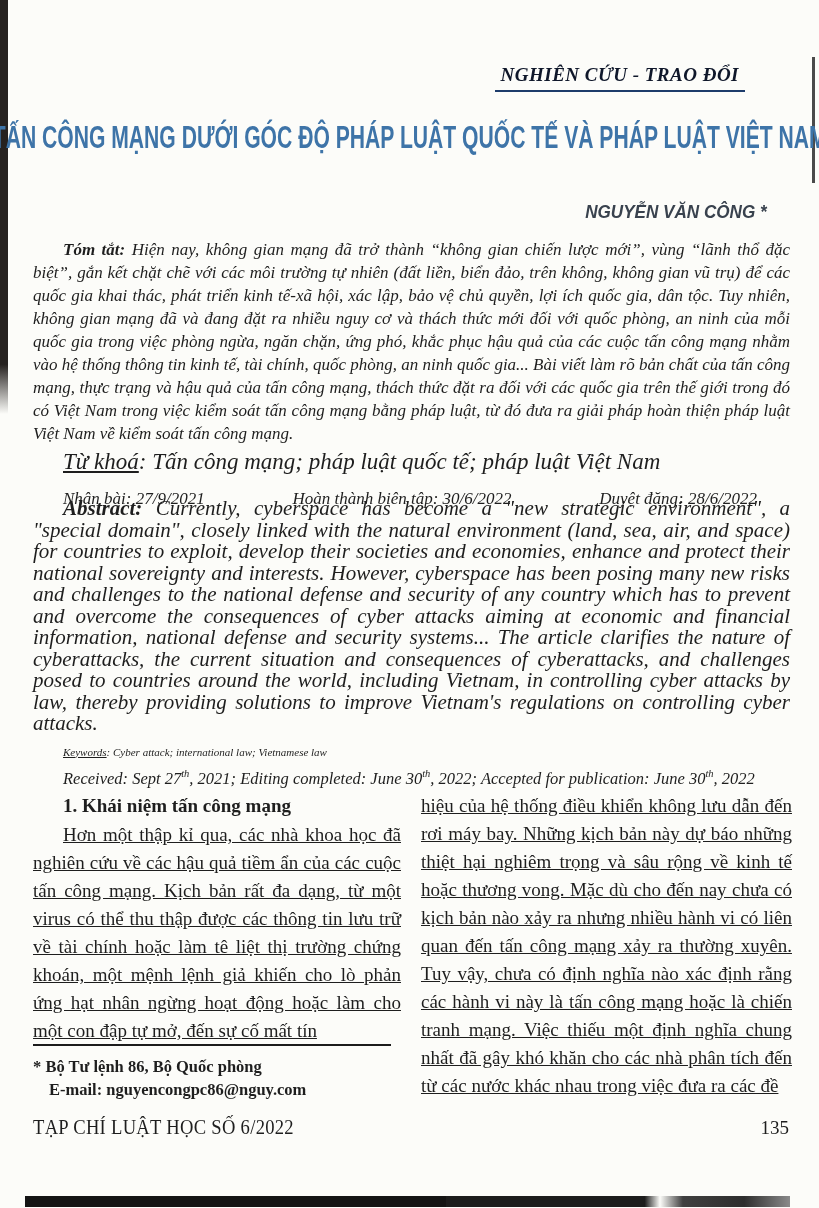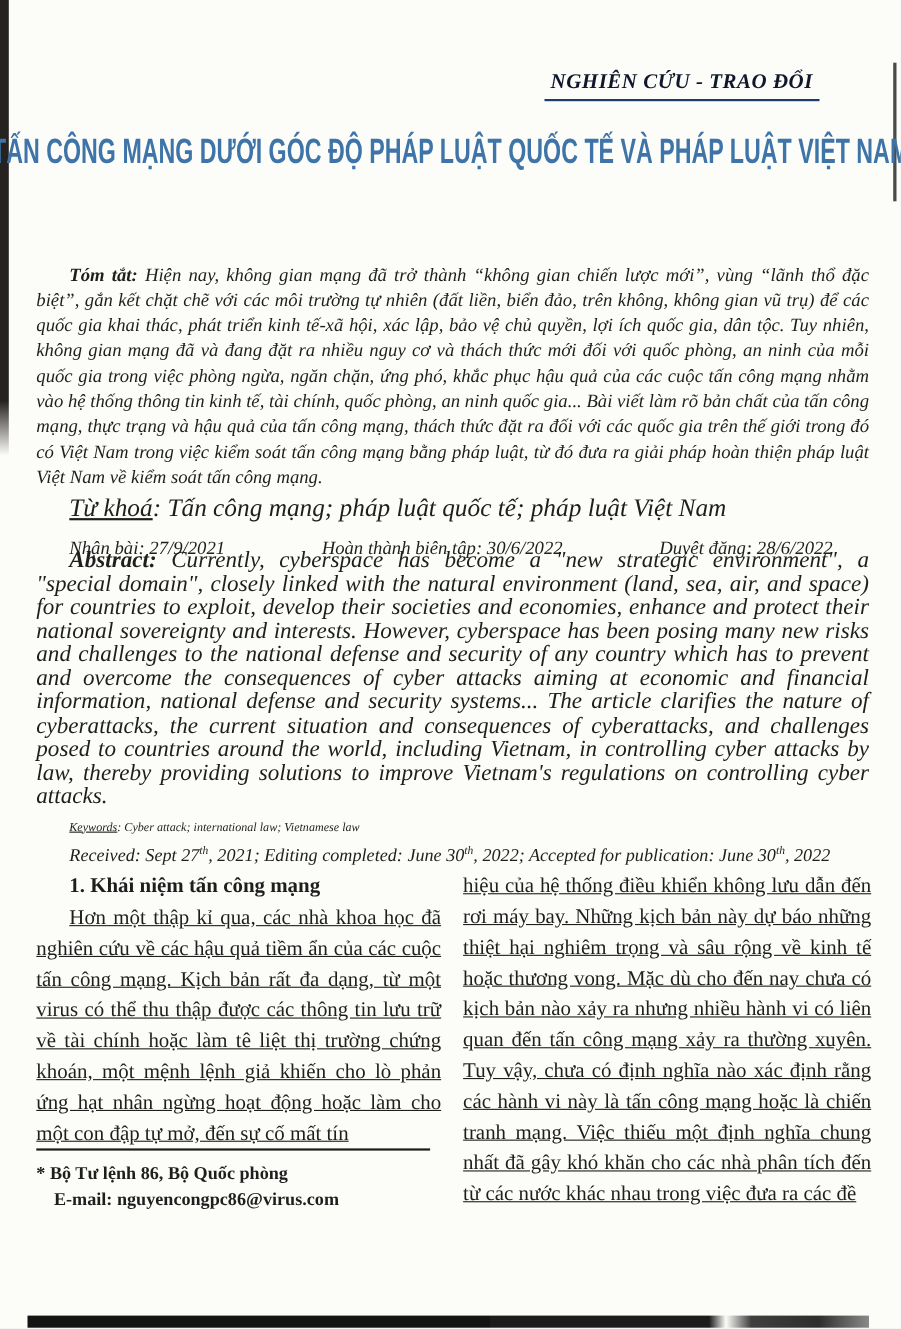--- a/index.html
+++ b/index.html
@@ -79,20 +79,23 @@
   <div class="artifact-bottom"></div>
 
   <div class="section-header">
     <span class="section-label">NGHIÊN CỨU - TRAO ĐỔI</span>
   </div>
 
   <h1 class="title">
     <span class="condense">TẤN CÔNG MẠNG DƯỚI GÓC ĐỘ PHÁP LUẬT QUỐC TẾ VÀ PHÁP LUẬT VIỆT NAM</span>
   </h1>
 
+  <div class="author">
+    <span class="condense-a">NGUYỄN VĂN CÔNG *</span>
+  </div>
 
   <div class="vn-abstract">
     <p class="para ital"><b class="lbl">Tóm tắt:</b><span> Hiện nay, không gian mạng đã trở thành “không gian chiến lược mới”, vùng “lãnh thổ đặc biệt”, gắn kết chặt chẽ với các môi trường tự nhiên (đất liền, biển đảo, trên không, không gian vũ trụ) để các quốc gia khai thác, phát triển kinh tế-xã hội, xác lập, bảo vệ chủ quyền, lợi ích quốc gia, dân tộc. Tuy nhiên, không gian mạng đã và đang đặt ra nhiều nguy cơ và thách thức mới đối với quốc phòng, an ninh của mỗi quốc gia trong việc phòng ngừa, ngăn chặn, ứng phó, khắc phục hậu quả của các cuộc tấn công mạng nhằm vào hệ thống thông tin kinh tế, tài chính, quốc phòng, an ninh quốc gia... Bài viết làm rõ bản chất của tấn công mạng, thực trạng và hậu quả của tấn công mạng, thách thức đặt ra đối với các quốc gia trên thế giới trong đó có Việt Nam trong việc kiểm soát tấn công mạng bằng pháp luật, từ đó đưa ra giải pháp hoàn thiện pháp luật Việt Nam về kiểm soát tấn công mạng.</span></p>
     <p class="kw ital"><span class="u">Từ khoá</span><span>: Tấn công mạng; pháp luật quốc tế; pháp luật Việt Nam</span></p>
     <div class="dates ital">
       <span>Nhận bài: 27/9/2021</span>
       <span>Hoàn thành biên tập: 30/6/2022</span>
       <span>Duyệt đăng: 28/6/2022</span>
     </div>
   </div>
@@ -108,17 +111,21 @@
     <p class="body-para indent">Hơn một thập kỉ qua, các nhà khoa học đã nghiên cứu về các hậu quả tiềm ẩn của các cuộc tấn công mạng. Kịch bản rất đa dạng, từ một virus có thể thu thập được các thông tin lưu trữ về tài chính hoặc làm tê liệt thị trường chứng khoán, một mệnh lệnh giả khiến cho lò phản ứng hạt nhân ngừng hoạt động hoặc làm cho một con đập tự mở, đến sự cố mất tín</p>
   </div>
 
   <div class="col col-right">
     <p class="body-para">hiệu của hệ thống điều khiển không lưu dẫn đến rơi máy bay. Những kịch bản này dự báo những thiệt hại nghiêm trọng và sâu rộng về kinh tế hoặc thương vong. Mặc dù cho đến nay chưa có kịch bản nào xảy ra nhưng nhiều hành vi có liên quan đến tấn công mạng xảy ra thường xuyên. Tuy vậy, chưa có định nghĩa nào xác định rằng các hành vi này là tấn công mạng hoặc là chiến tranh mạng. Việc thiếu một định nghĩa chung nhất đã gây khó khăn cho các nhà phân tích đến từ các nước khác nhau trong việc đưa ra các đề</p>
   </div>
 
   <div class="footnote">
     <div class="fn-rule"></div>
     <p class="fn-line">* Bộ Tư lệnh 86, Bộ Quốc phòng</p>
-    <p class="fn-line fn-email">E-mail: nguyencongpc86@virus.com</p>
+    <p class="fn-line fn-email">E-mail: nguyencongpc86@nguy.com</p>
   </div>
 
+  <div class="footer">
+    <span class="journal">TẠP CHÍ LUẬT HỌC SỐ 6/2022</span>
+    <span class="pageno">135</span>
+  </div>
 
 </div>
 
 </body></html>

